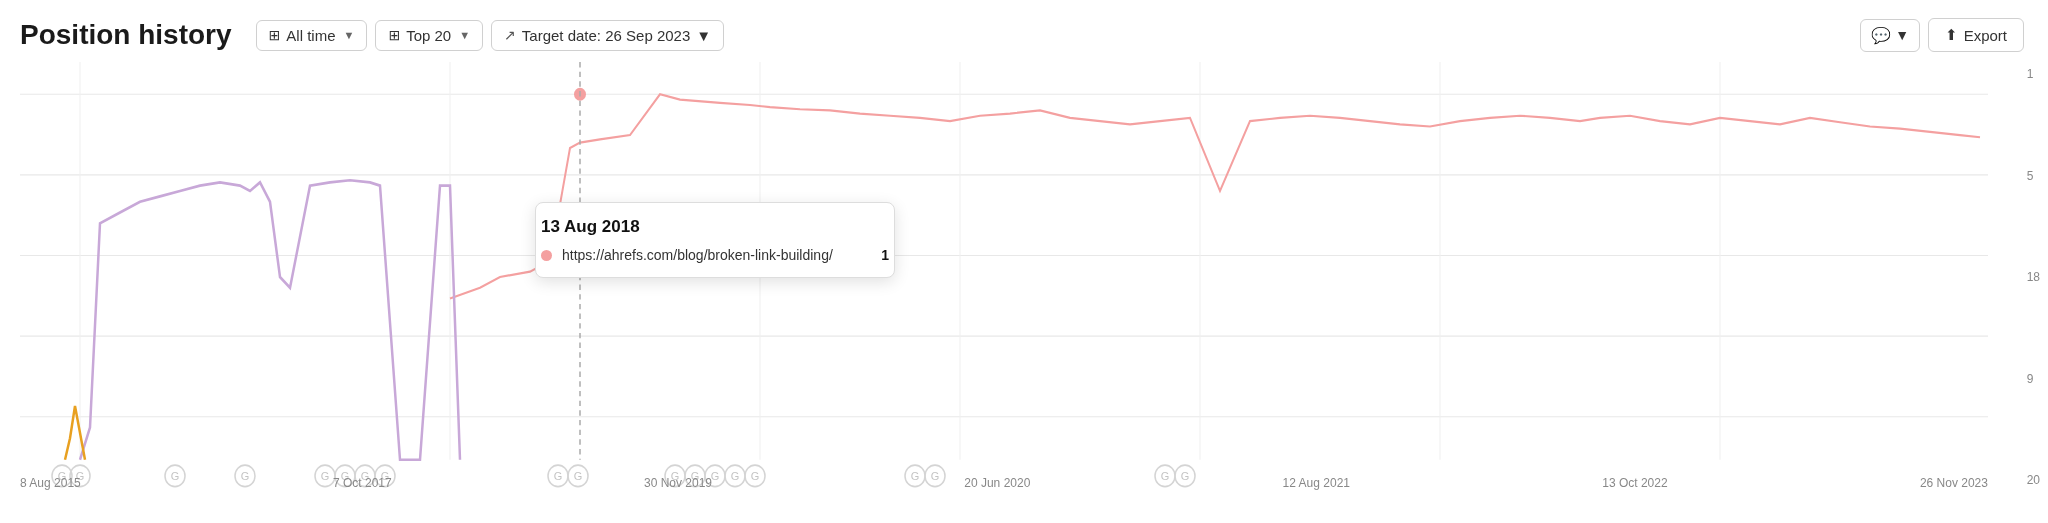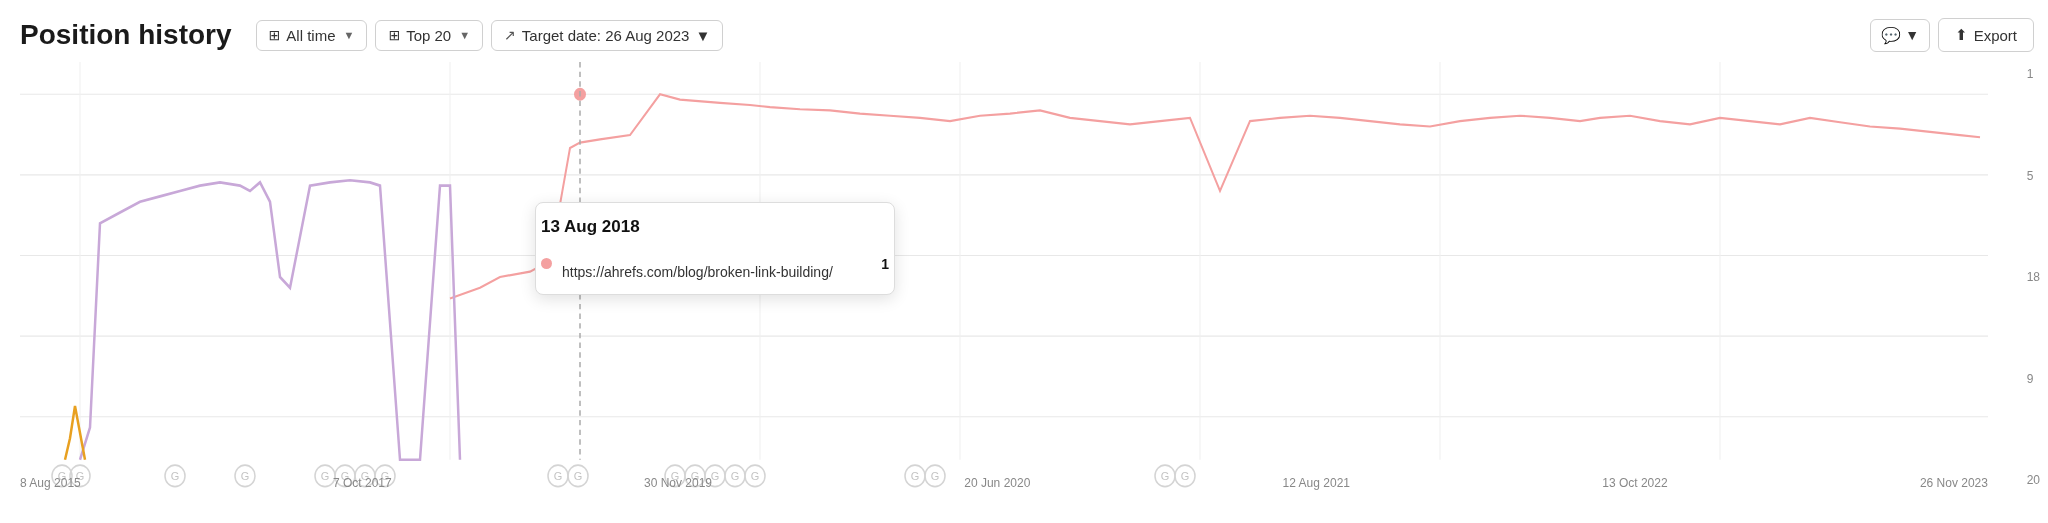--- a/index.html
+++ b/index.html
@@ -9,21 +9,21 @@
       width: 2048px;
       height: 523px;
       overflow: hidden;
       position: relative;
     }
 
     
     .toolbar {
       display: flex;
       align-items: center;
-      padding: 18px 14px 10px 20px;
+      padding: 18px 24px 10px 20px;
       gap: 8px;
       position: relative;
       z-index: 10;
     }
 
     .page-title {
       font-size: 28px;
       font-weight: 700;
       color: #1a1a1a;
       margin-right: 16px;
@@ -131,21 +131,20 @@
       width: 11px;
       height: 11px;
       border-radius: 50%;
       background: #f4a0a0;
       flex-shrink: 0;
     }
 
     .tooltip-url {
       flex: 1;
       color: #333;
-      margin-top: 17px;
     }
 
     .tooltip-rank {
       font-weight: 600;
       color: #111;
       margin-left: 16px;
     }
 
     
     .x-axis {
@@ -200,21 +199,21 @@
   </button>
 
   <button class="toolbar-btn">
     <span style="font-size:14px;">⊞</span>
     <span>Top 20</span>
     <span class="chevron">▼</span>
   </button>
 
   <button class="target-date-btn">
     <span style="font-size:14px; color:#555;">↗</span>
-    <span>Target date: 26 Aug 2023</span>
+    <span>Target date: 26 Sep 2023</span>
     <span class="chevron">▼</span>
   </button>
 
   <div class="toolbar-right">
     <button class="comment-btn">
       <span style="font-size:16px;">💬</span>
       <span class="chevron">▼</span>
     </button>
     <button class="export-btn">
       <span style="font-size:15px;">⬆</span>

